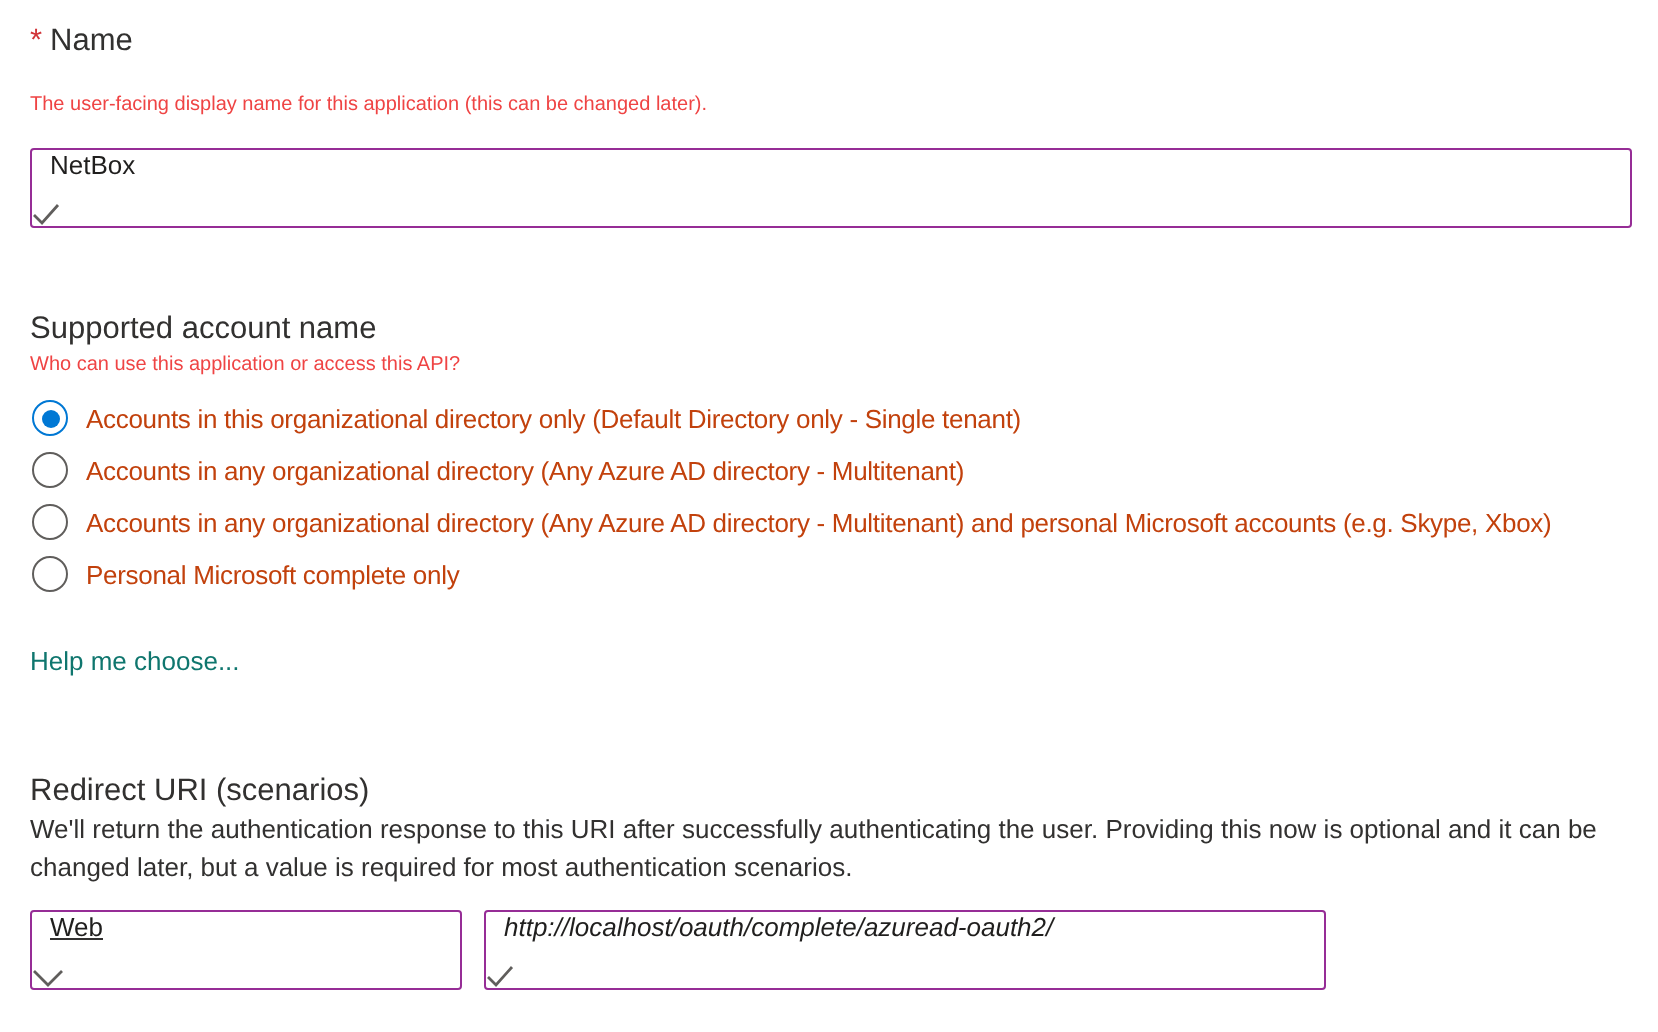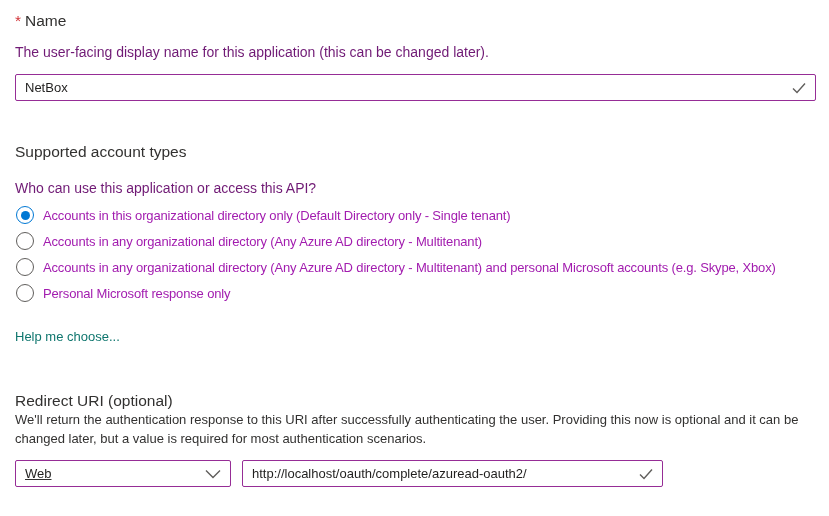--- a/index.html
+++ b/index.html
@@ -14,52 +14,53 @@
 
   .section-title {
     font-size: 15.5px;
     font-weight: 400;
     line-height: 18px;
     color: #323130;
   }
   .required-star { color: #d13438; margin-right: 4px; }
 
   .body-text {
-    font-size: 14px;
+    font-size: 10px;
     line-height: 17px;
-    color: #701a75;
+    color: #ef4444;
   }
 
   
   .text-field {
     position: relative;
     border: 1.5px solid #962d96;
     border-radius: 2px;
-    height: 27px;
+    height: 40px;
     background: #fff;
     display: flex;
-    align-items: center;
+    align-items: flex-start;
+    flex-direction: column;
   }
   .name-field { margin-top: 13px; width: 801px; }
   .text-field .value {
     font-size: 13px;
     padding-left: 9px;
     color: #201f1e;
     white-space: nowrap;
     flex: 1;
   }
   .field-check {
     width: 14px; height: 12px;
     margin-right: 9px;
     flex-shrink: 0;
   }
 
   
   .supported-title { margin-top: 41px; line-height: 19px; }
-  .question-text { margin-top: 19px; }
+  .question-text { }
 
   
   .radio-group { margin-top: 5px; }
   .radio-row {
     display: flex;
     align-items: center;
     height: 26px;
     cursor: pointer;
   }
   .radio-circle {
@@ -79,21 +80,21 @@
     width: 9px; height: 9px;
     margin: -4.5px 0 0 -4.5px;
     border-radius: 50%;
     background: #0078d4;
   }
   .radio-label {
     margin-left: 9px;
     font-size: 13px;
     letter-spacing: -0.15px;
     white-space: nowrap;
-    color: #a21caf;
+    color: #c2410c;
   }
 
   .help-link {
     display: inline-block;
     margin-top: 22px;
     font-size: 13px;
     line-height: 17px;
     color: #0f766e;
     text-decoration: none;
     cursor: pointer;
@@ -116,67 +117,67 @@
     width: 216px;
     margin-right: 11px;
     cursor: pointer;
     text-decoration: underline;
   }
   .chevron-wrap {
     width: 16px; height: 10px;
     margin-right: 9px;
     flex-shrink: 0;
   }
-  .uri-field { width: 421px; }
+  .uri-field { width: 421px; font-style: italic; }
 </style>
 </head>
 <body>
 
 <div class="page">
 
   
   <div class="section-title"><span class="required-star">*</span><span>Name</span></div>
 
   <div class="body-text" style="margin-top:14px;">The user-facing display name for this application (this can be changed later).</div>
 
   <div class="text-field name-field">
     <span class="value">NetBox</span>
     <svg class="field-check" viewBox="0 0 14 12">
       <path d="M1 6.5 L5 10.5 L13 1.5" fill="none" stroke="#605e5c" stroke-width="1.4"></path>
     </svg>
   </div>
 
   
-  <div class="section-title supported-title">Supported account types</div>
+  <div class="section-title supported-title">Supported account name</div>
 
   <div class="body-text question-text">Who can use this application or access this API?</div>
 
   <div class="radio-group">
     <div class="radio-row selected">
       <span class="radio-circle"></span>
       <span class="radio-label">Accounts in this organizational directory only (Default Directory only - Single tenant)</span>
     </div>
     <div class="radio-row">
       <span class="radio-circle"></span>
       <span class="radio-label">Accounts in any organizational directory (Any Azure AD directory - Multitenant)</span>
     </div>
     <div class="radio-row">
       <span class="radio-circle"></span>
       <span class="radio-label">Accounts in any organizational directory (Any Azure AD directory - Multitenant) and personal Microsoft accounts (e.g. Skype, Xbox)</span>
     </div>
     <div class="radio-row">
       <span class="radio-circle"></span>
-      <span class="radio-label">Personal Microsoft response only</span>
+      <span class="radio-label">Personal Microsoft complete only</span>
     </div>
   </div>
 
   <a class="help-link">Help me choose...</a>
 
   
-  <div class="section-title redirect-title">Redirect URI (optional)</div>
+  <div class="section-title redirect-title">Redirect URI (scenarios)</div>
 
   <div class="redirect-desc">We'll return the authentication response to this URI after successfully authenticating the user. Providing this now is optional and it can be changed later, but a value is required for most authentication scenarios.</div>
 
   <div class="uri-row">
     <div class="text-field platform-select">
       <span class="value">Web</span>
       <svg class="chevron-wrap" viewBox="0 0 16 10">
         <path d="M1 1.5 L8 8.5 L15 1.5" fill="none" stroke="#605e5c" stroke-width="1.4"></path>
       </svg>
     </div>

